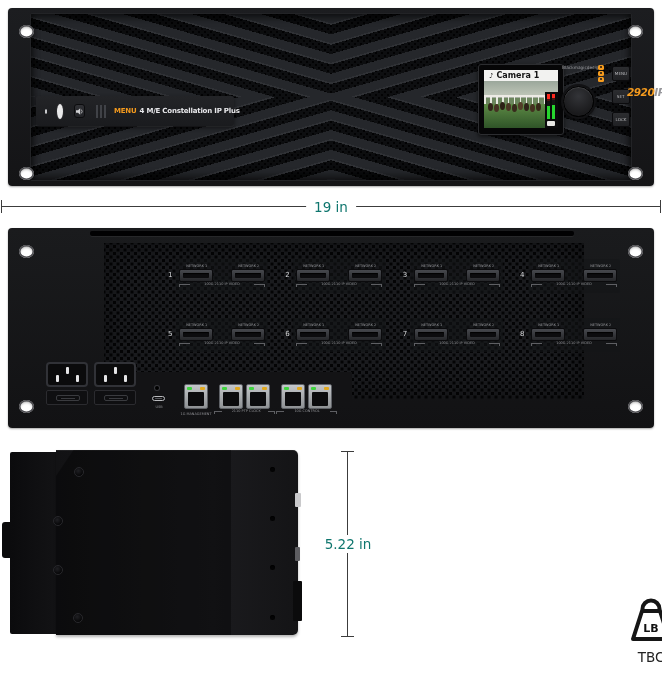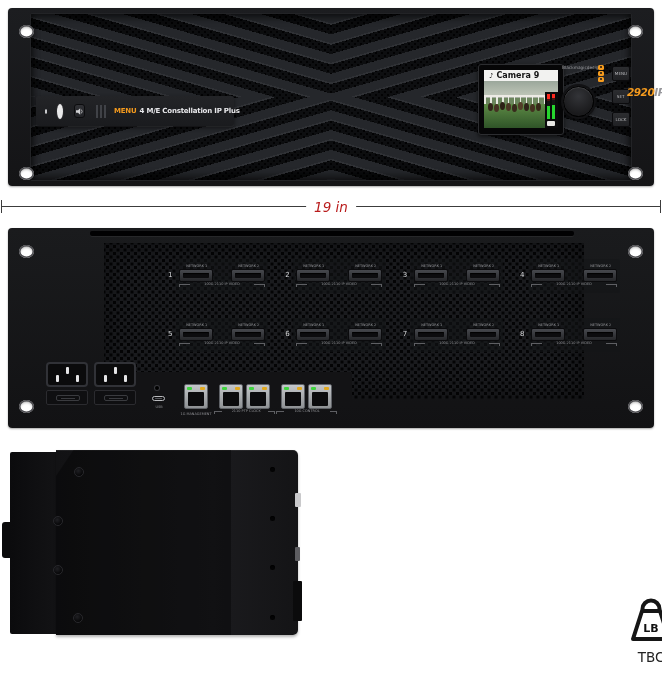--- a/index.html
+++ b/index.html
@@ -73,21 +73,21 @@
         box-shadow:0 0 0 2px #121214,0 2px 4px rgba(0,0,0,.7),inset 0 1px 1px rgba(255,255,255,.14);}
   .fbtn{position:absolute;left:604px;width:18px;height:15px;border-radius:2px;border:1px solid #0b0b0d;
         background:linear-gradient(#2c2d30,#202124);display:flex;align-items:center;justify-content:center;}
   .fbtn span{font-size:6px;transform:scale(.68);color:#b8b9bc;white-space:nowrap;}
   .badge{position:absolute;left:619px;top:78px;font-style:italic;font-weight:bold;font-size:10.5px;
          letter-spacing:-.5px;white-space:nowrap;}
   .badge .n{color:#f59b1e;}
   .badge .s{color:#97979b;}
 
   
-  .dim{position:absolute;color:#b91c1c;font-style:italic;}
+  .dim{position:absolute;color:#0f766e;}
   .dimline-h{position:absolute;left:0;right:0;top:6px;height:1px;background:#3c3c3c;}
   .tick-l,.tick-r{position:absolute;top:0;width:1px;height:13px;background:#3c3c3c;}
   .tick-l{left:0;} .tick-r{right:0;}
   .dlabel{position:absolute;left:50%;top:50%;transform:translate(-50%,-50%);background:#fff;
           padding:1px 8px;font-size:13.5px;white-space:nowrap;}
   .dim-v .vline{position:absolute;left:7px;top:0;bottom:0;width:1px;background:#3c3c3c;}
   .cap-t2,.cap-b2{position:absolute;left:1px;width:13px;height:1px;background:#3c3c3c;}
   .cap-t2{top:0;} .cap-b2{bottom:0;}
 
   
@@ -205,21 +205,21 @@
           <div class="grass"></div>
           <div class="horses"></div>
           <div class="meters">
             <i class="bar b1"></i>
             <i class="bar b2"></i>
             <i class="chip"></i>
           </div>
         </div>
         <div class="lcd-hdr">
           <span class="note">♪</span>
-          <span>Camera 9</span>
+          <span>Camera 1</span>
         </div>
       </div>
     </div>
 
     <div class="bmd">
       <span class="bmd-txt">Blackmagicdesign</span>
       <span class="bmd-dots">
           <i></i>
           <i></i>
           <i></i>
@@ -527,20 +527,26 @@
   <div class="screw" style="left:53px;top:565px;"></div>
   <div class="screw" style="left:73px;top:613px;"></div>
   <div class="sdot" style="left:270px;top:467px;"></div>
   <div class="sdot" style="left:270px;top:516px;"></div>
   <div class="sdot" style="left:270px;top:565px;"></div>
   <div class="sdot" style="left:270px;top:615px;"></div>
   <div class="tab" style="left:295px;top:493px;width:6px;height:14px;background:#c9c9cb;"></div>
   <div class="tab" style="left:295px;top:547px;width:5px;height:14px;background:#5e5e62;"></div>
   <div class="tab" style="left:293px;top:581px;width:9px;height:40px;background:#0b0b0c;"></div>
 
+  <div class="dim dim-v" style="left:340px;top:451px;width:16px;height:186px;">
+    <i class="vline"></i>
+      <i class="cap-t2"></i>
+      <i class="cap-b2"></i>
+    <span class="dlabel">5.22 in</span>
+  </div>
 
 
   <div class="weight">
     <svg width="54" height="48" viewBox="0 0 54 48">
       <circle cx="27" cy="13" r="8.5" fill="none" stroke="#161616" stroke-width="4"></circle>
       <polygon points="18,15 36,15 45,43 9,43" fill="#ffffff" stroke="#161616" stroke-width="4" stroke-linejoin="round"></polygon>
       <text x="27" y="36" text-anchor="middle" font-size="11" font-weight="bold" fill="#111" font-family="DejaVu Sans, sans-serif">LB</text>
     </svg>
     <div class="tbc">TBC</div>
   </div>

